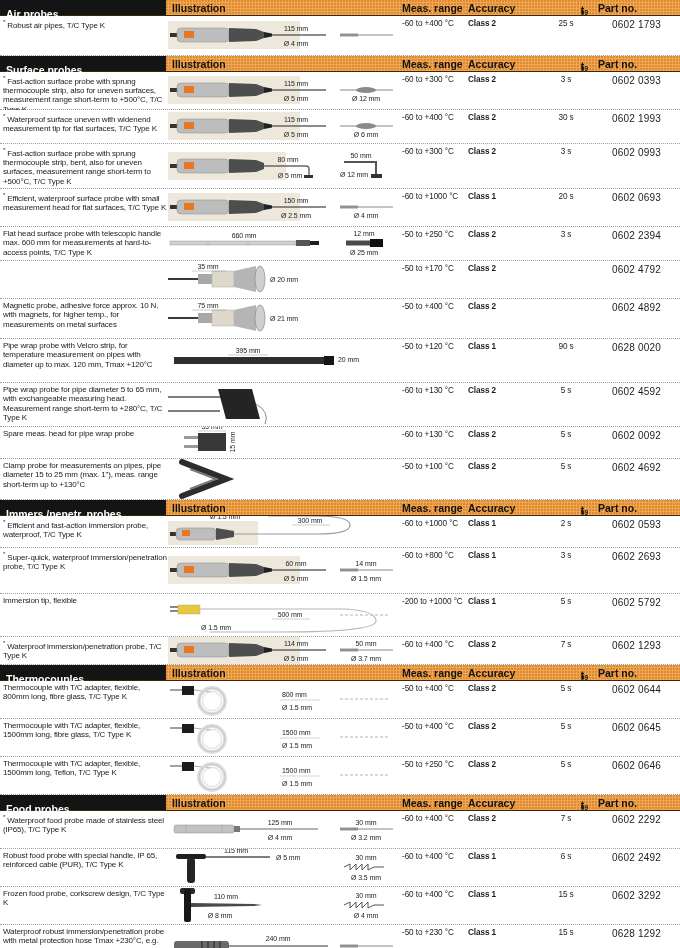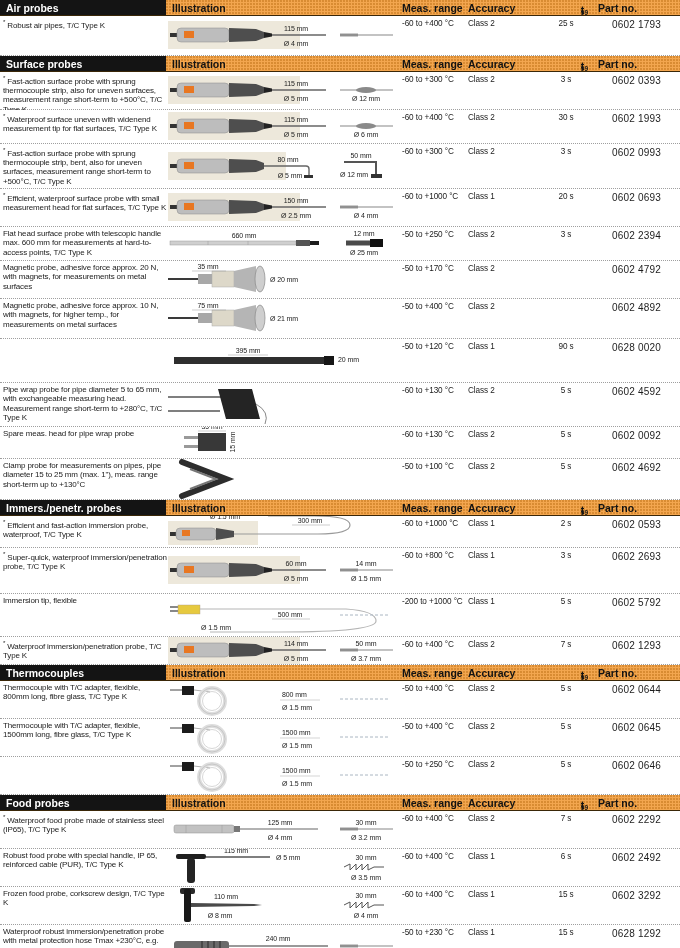--- a/index.html
+++ b/index.html
@@ -1,34 +1,34 @@
 <!DOCTYPE html>
 <html><head>
 <meta charset="utf-8">
 <style>
   html,body{margin:0;padding:0;background:#fff;}
   .page{position:relative;width:680px;height:948px;background:#fff;overflow:hidden;
         font-family:"Liberation Sans",sans-serif;}
   .sec-header{position:relative;display:flex;height:16px;box-sizing:border-box;border-bottom:1px solid #3a2708;}
   .sec-title{width:166px;background:#141414;color:#fff;font-size:10.5px;font-weight:bold;
-             padding:2px 0 0 6px;box-sizing:border-box;white-space:nowrap;}
+             padding:8px 0 0 6px;box-sizing:border-box;white-space:nowrap;}
   .sec-cols{position:relative;flex:1;background-color:#F3A64F;
             background-image:radial-gradient(circle at 1px 1px, rgba(186,108,18,.5) .7px, transparent .8px);
             background-size:3px 3px;font-weight:bold;font-size:10.5px;color:#131313;}
   .sec-cols span{position:absolute;top:2px;white-space:nowrap;}
   .c-ill{left:6px}.c-meas{left:236px}.c-acc{left:302px}.c-t99{right:92px}.c-part{left:432px}
   .c-t99 sub{font-size:6.5px;}
   .row{position:relative;box-sizing:border-box;border-bottom:1px dotted #9f9f9f;background:#fff;}
   .row:last-child{border-bottom:1px solid #c9c9c9;}
   .desc{position:absolute;left:3px;top:2px;width:164px;font-size:8px;line-height:9.4px;
         color:#1b1b1b;letter-spacing:-0.15px;}
   .desc sup{font-size:6px;vertical-align:super;}
   .cellv{position:absolute;top:3px;font-size:8.2px;color:#1c1c1c;white-space:nowrap;letter-spacing:-0.1px;}
   .v-range{left:402px;width:66px;}
-  .v-acc{left:468px;width:76px;}
+  .v-acc{left:468px;width:76px;font-weight:bold;}
   .v-t99{left:544px;width:44px;text-align:center;}
   .v-part{left:612px;font-size:10px;letter-spacing:.2px;}
   .illwrap{position:absolute;left:168px;top:0;width:232px;height:100%;}
   svg{display:block}
   .dim{font-size:7px;fill:#222;font-family:"Liberation Sans",sans-serif;letter-spacing:-0.1px;}
 </style>
 </head>
 <body>
 
 <div class="page">
@@ -183,21 +183,20 @@
             <text class="dim" x="196" y="9" text-anchor="middle">12 mm</text>
             <text class="dim" x="196" y="28" text-anchor="middle">Ø 25 mm</text>
           </svg>
       </div>
       <div class="cellv v-range">-50 to +250 °C</div>
       <div class="cellv v-acc">Class 2</div>
       <div class="cellv v-t99">3 s</div>
       <div class="cellv v-part">0602 2394</div>
     </div>
       <div class="row" style="height:38px">
-      <div class="desc"><span>Magnetic probe, adhesive force approx. 20 N, with magnets, for measurements on metal surfaces</span></div>
       <div class="illwrap">
         <svg width="232" height="37" viewBox="0 0 232 37">
             <line x1="0" y1="18" x2="30" y2="18" stroke="#3a3a3a" stroke-width="2"></line>
   <rect x="30" y="13" width="30" height="10" fill="#a8a8a8"></rect>
   <rect x="44" y="10" width="22" height="16" fill="#ddd8c9" stroke="#aaa" stroke-width="0.5"></rect>
   <polygon points="66,10 88,5 88,31 66,26" fill="#b5b5b5"></polygon>
   <ellipse cx="92" cy="18" rx="5" ry="13" fill="#cfcfcf" stroke="#8a8a8a" stroke-width="0.7"></ellipse>
   <line x1="24" y1="10" x2="58" y2="10" stroke="#999" stroke-width="0.5"></line>
             <text class="dim" x="40" y="8" text-anchor="middle">35 mm</text>
             <text class="dim" x="102" y="21" text-anchor="start">Ø 20 mm</text>
@@ -221,20 +220,21 @@
             <text class="dim" x="40" y="9" text-anchor="middle">75 mm</text>
             <text class="dim" x="102" y="22" text-anchor="start">Ø 21 mm</text>
           </svg>
       </div>
       <div class="cellv v-range">-50 to +400 °C</div>
       <div class="cellv v-acc">Class 2</div>
       <div class="cellv v-t99"></div>
       <div class="cellv v-part">0602 4892</div>
     </div>
       <div class="row" style="height:44px">
+      <div class="desc"><span>Pipe wrap probe with Velcro strip, for temperature measurement on pipes with diameter up to max. 120 mm, Tmax +120°C</span></div>
       <div class="illwrap">
         <svg width="232" height="43" viewBox="0 0 232 43">
             <rect x="6" y="18" width="150" height="7" fill="#2e2e2e"></rect>
   <rect x="156" y="17" width="10" height="9" fill="#161616"></rect>
   <line x1="60" y1="16" x2="100" y2="16" stroke="#999" stroke-width="0.5"></line>
             <text class="dim" x="80" y="14" text-anchor="middle">395 mm</text>
             <text class="dim" x="170" y="23" text-anchor="start">20 mm</text>
           </svg>
       </div>
       <div class="cellv v-range">-50 to +120 °C</div>
@@ -432,20 +432,21 @@
             <text class="dim" x="114" y="29" text-anchor="start">Ø 1.5 mm</text>
             <line x1="172" y1="18" x2="222" y2="18" stroke="#aab6c2" stroke-width="1" stroke-dasharray="3,2"></line>
           </svg>
       </div>
       <div class="cellv v-range">-50 to +400 °C</div>
       <div class="cellv v-acc">Class 2</div>
       <div class="cellv v-t99">5 s</div>
       <div class="cellv v-part">0602 0645</div>
     </div>
       <div class="row" style="height:38px">
+      <div class="desc"><span>Thermocouple with T/C adapter, flexible, 1500mm long, Teflon, T/C Type K</span></div>
       <div class="illwrap">
         <svg width="232" height="37" viewBox="0 0 232 37">
             <line x1="2" y1="9" x2="14" y2="9" stroke="#444" stroke-width="1"></line>
   <rect x="14" y="5" width="12" height="9" fill="#1c1c1c"></rect>
   <line x1="26" y1="9" x2="42" y2="11" stroke="#999" stroke-width="0.8"></line>
   <circle cx="44" cy="20" r="13" fill="none" stroke="#dedede" stroke-width="4"></circle>
   <circle cx="44" cy="20" r="13" fill="none" stroke="#bbb" stroke-width="0.7"></circle>
   <circle cx="44" cy="20" r="9.5" fill="none" stroke="#c6c6c6" stroke-width="0.7"></circle>
   <line x1="112" y1="19" x2="152" y2="19" stroke="#aaa" stroke-width="0.5"></line>
             <text class="dim" x="114" y="16" text-anchor="start">1500 mm</text>

